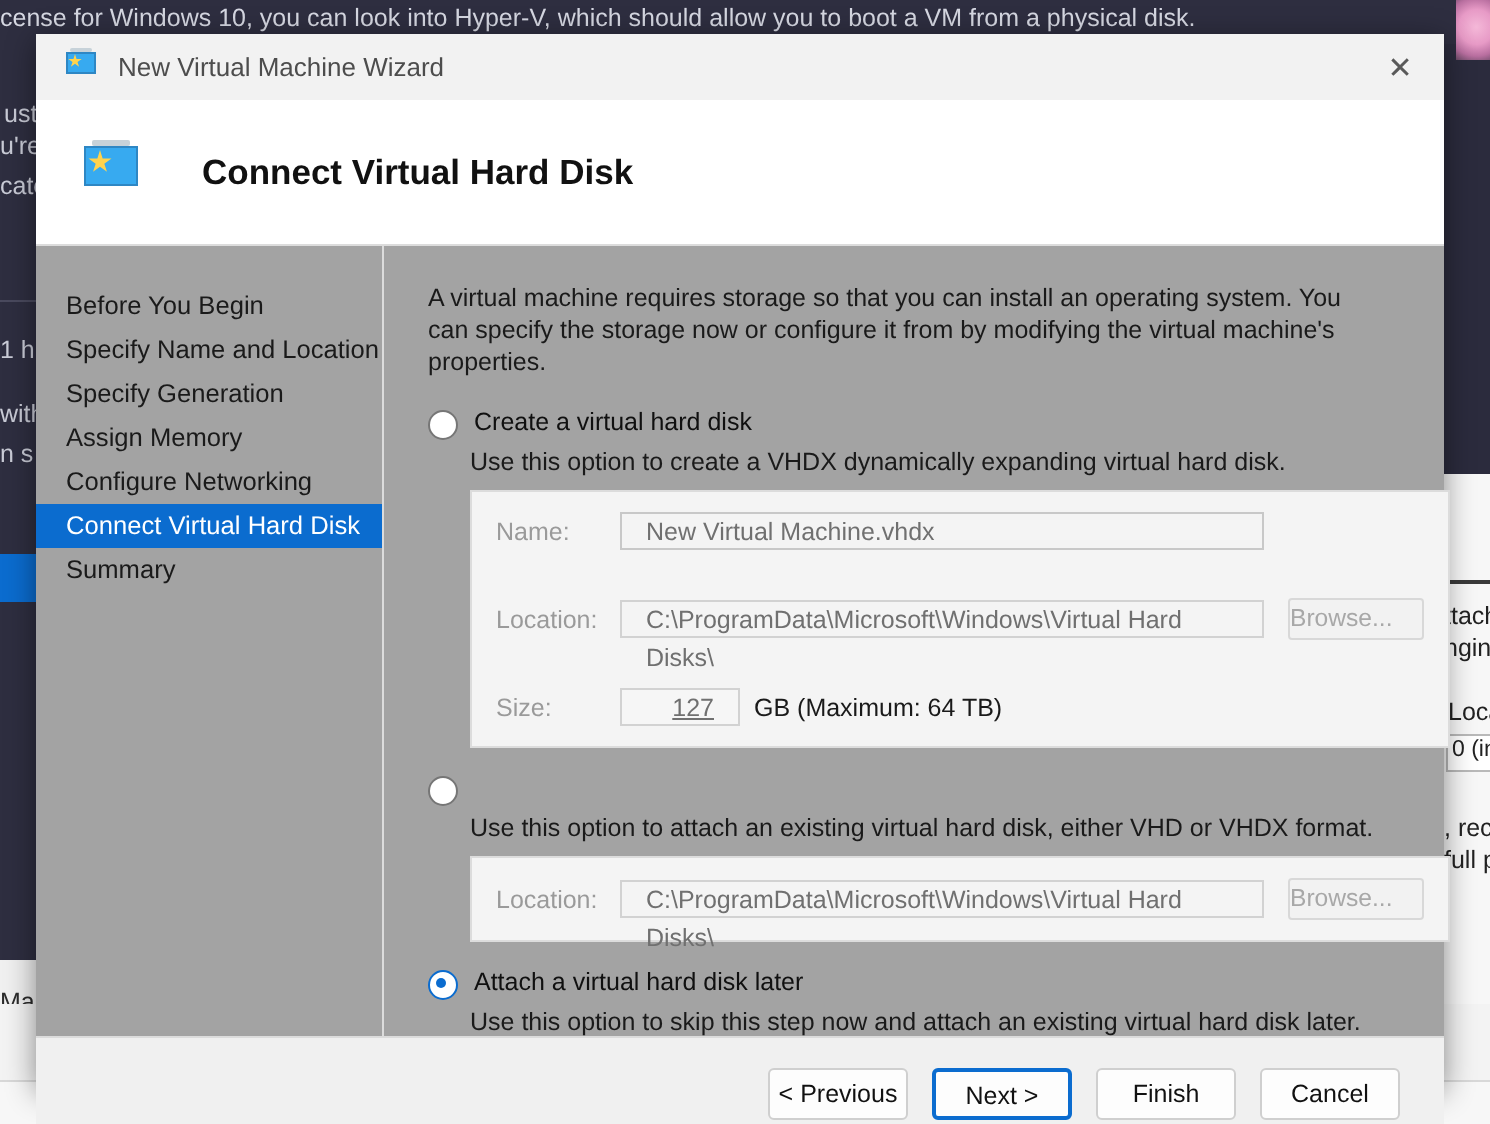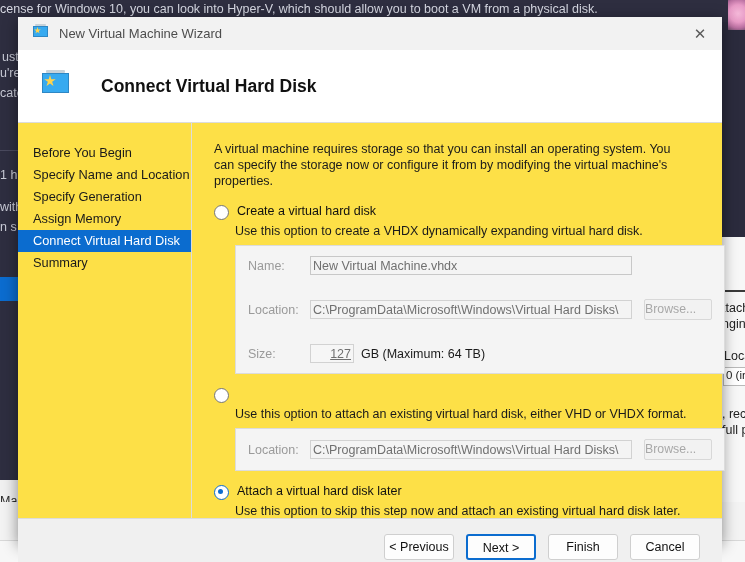--- a/index.html
+++ b/index.html
@@ -99,21 +99,21 @@
   #header-band .hdr-icon { margin-left:22px; width:30px; height:26px; position:relative; }
   .mon.big .screen { left:2px; top:0; width:27px; height:20px; }
   .mon.big .star { left:4px; top:2px; width:12px; height:12px; }
   .mon.big .stand { left:6px; bottom:0; width:19px; height:3px; }
   #header-title {
     margin-left:31px; font-size:17.5px; font-weight:bold; color:#111;
     font-family:"Liberation Sans", sans-serif;
   }
 
   #body-area {
-    flex:1 1 auto; display:flex; background:#fde047;
+    flex:1 1 auto; display:flex; background:#a3a3a3;
     position:relative;
   }
   #steps {
     width:173px; padding-top:19px; flex:0 0 auto;
     border-right:1px solid #dcdcdc;
   }
   .step {
     height:22px; line-height:22px; padding-left:15px;
     font-size:12.8px; color:#1a1a1a; cursor:pointer;
     font-family:"Liberation Sans", sans-serif; white-space:nowrap;
@@ -147,25 +147,25 @@
     padding:10px 12px 10px 12px;
   }
   .fieldrow { display:flex; align-items:center; margin-bottom:24px; }
   .fieldrow:last-child { margin-bottom:0; }
   .flabel {
     width:62px; font-size:12.5px; color:#9a9a9a; flex:0 0 auto;
   }
   .ftext {
     height:19px; line-height:19px; background:#f4f4f4;
     border:1px solid #d2d2d2; font-size:12.5px; color:#707070;
-    padding:0 2px; box-sizing:border-box;
+    padding:0 12px; box-sizing:border-box;
   }
   .ftext.name { width:322px; border-color:#c8c8c8; }
   .ftext.loc  { width:322px; }
-  .ftext.size { width:44px; text-align:right; background:#f6f6f6;text-decoration:underline; }
+  .ftext.size { width:60px; text-align:right; background:#f6f6f6;text-decoration:underline; }
   .browse {
     margin-left:12px; width:68px; height:21px; line-height:19px;
     border:1px solid #d8d8d8; background:#f2f2f2; color:#a8a8a8;
     font-size:12.3px; box-sizing:border-box;
     border-radius:2px; cursor:pointer;
   }
   .unit { margin-left:7px; font-size:12.5px; color:#1a1a1a; }
 
   #footer {
     height:56px; flex:0 0 auto; background:#f0f0f0;
@@ -264,20 +264,21 @@
     <span id="header-title">Connect Virtual Hard Disk</span>
   </div>
 
   <div id="body-area">
 
     <div id="steps">
       <div class="step">Before You Begin</div>
       <div class="step">Specify Name and Location</div>
       <div class="step">Specify Generation</div>
       <div class="step">Assign Memory</div>
+      <div class="step">Configure Networking</div>
       <div class="step active">Connect Virtual Hard Disk</div>
       <div class="step">Summary</div>
     </div>
 
     <div id="pane">
 
       <div class="intro">A virtual machine requires storage so that you can install an operating system. You can specify the storage now or configure it from by modifying the virtual machine's properties.</div>
 
       <div class="optrow">
         <span class="radio"></span>

